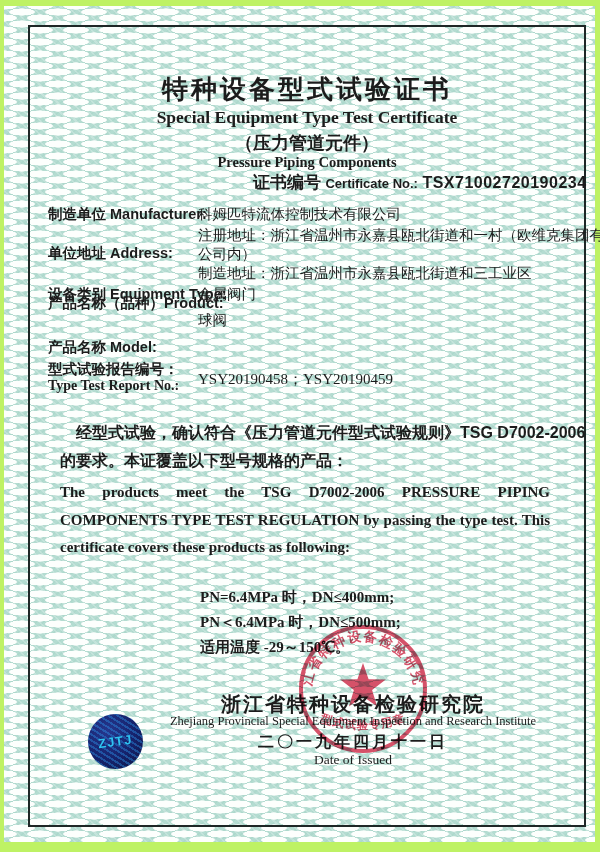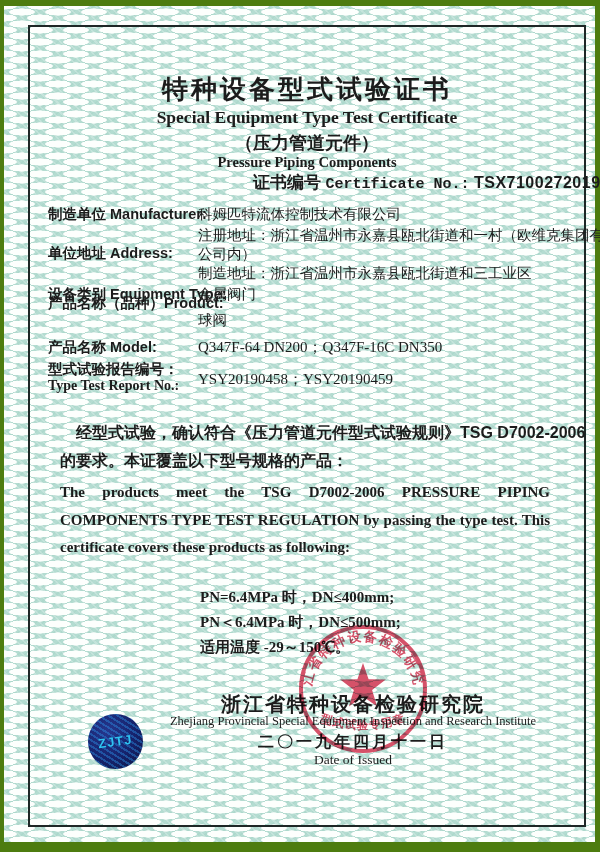--- a/index.html
+++ b/index.html
@@ -1,19 +1,19 @@
 <!DOCTYPE html>
 <html><head>
 <meta charset="utf-8">
 <style>
   * { margin:0; padding:0; box-sizing:border-box; }
   html,body { width:600px; background:#ffffff; }
   body { font-family:"Liberation Sans", sans-serif; color:#1c1c1c; }
 
-  .page { position:relative; width:600px; height:852px; background:#4d7c0f; overflow:hidden; }
+  .page { position:relative; width:600px; height:852px; background:#bef264; overflow:hidden; }
 
   
   .paper {
     position:absolute; left:4px; top:6px; right:5px; bottom:10px;
     background-color:#b4dcd1;
     background-image:
       radial-gradient(13px 3.6px at 50% 50%, #fdfffd 96%, rgba(255,255,255,0) 100%),
       radial-gradient(13px 3.6px at 50% 50%, #fdfffd 96%, rgba(255,255,255,0) 100%),
       repeating-linear-gradient(45deg, rgba(255,255,255,0.22) 0 1.5px, rgba(255,255,255,0) 1.5px 5px),
       repeating-linear-gradient(-45deg, rgba(163,209,196,0.35) 0 1.5px, rgba(255,255,255,0) 1.5px 5px);
@@ -29,21 +29,21 @@
 
   .serif { font-family:"Liberation Serif", serif; }
 
   .title-cn  { top:72px;  font-size:26px; font-weight:bold; letter-spacing:3px; font-family:"Liberation Serif", serif; }
   .title-en  { top:107px; font-size:17.5px; font-weight:bold; font-family:"Liberation Serif", serif; }
   .sub-cn    { top:131px; font-size:18px; font-weight:600; }
   .sub-en    { top:154px; font-size:14.5px; font-weight:bold; font-family:"Liberation Serif", serif; }
 
   .certno-line { left:253px; top:171px; }
   .certno-cn  { font-size:17px; font-weight:bold; }
-  .certno-en  { font-size:15px; font-weight:bold; font-family:Liberation Mono, monospace; }
+  .certno-en  { font-size:13px; font-weight:bold; font-family:Liberation Sans, sans-serif; }
   .certno-val { font-size:16px; font-weight:bold; font-family:Liberation Sans, sans-serif; letter-spacing:0.5px; }
 
   .lbl { left:48px;  font-size:14.5px; font-weight:bold; }
   .val { left:198px; font-size:14.5px; font-weight:normal; }
   .val-serif { font-family:"Liberation Serif", serif; font-size:15px; }
 
   .stmt-cn-1 { left:44px; top:423px; font-size:16px; font-weight:600; padding-left:32px; }
   .stmt-cn-2 { left:60px; top:451px; font-size:16px; font-weight:600; }
   .stmt-en   { left:60px; top:479px; width:490px; font-size:15px; font-weight:bold;
                font-family:"Liberation Serif", serif; line-height:27.5px;
@@ -93,21 +93,20 @@
   <div class="abs val" style="top:245px">公司内）</div>
   <div class="abs val" style="top:264px">制造地址：浙江省温州市永嘉县瓯北街道和三工业区</div>
 
   <div class="abs lbl" style="top:285px">设备类别 Equipment Type:</div>
   <div class="abs val" style="top:285px">金属阀门</div>
 
   <div class="abs lbl" style="top:294px">产品名称（品种）Product:</div>
   <div class="abs val" style="top:311px">球阀</div>
 
   <div class="abs lbl" style="top:338px">产品名称 Model:</div>
-  <div class="abs val val-serif" style="top:338px">Q347F-64 DN200；Q347F-16C DN350</div>
 
   <div class="abs lbl" style="top:360px">型式试验报告编号：</div>
   <div class="abs lbl serif" style="top:378px; font-size:14px">Type Test Report No.:</div>
   <div class="abs val val-serif" style="top:370px">YSY20190458；YSY20190459</div>
 
   <div class="abs stmt-cn-1">经型式试验，确认符合《压力管道元件型式试验规则》TSG D7002-2006</div>
   <div class="abs stmt-cn-2">的要求。本证覆盖以下型号规格的产品：</div>
   <div class="abs stmt-en">The products meet the TSG D7002-2006 PRESSURE PIPING COMPONENTS TYPE TEST REGULATION by passing the type test. This certificate covers these products as following:</div>
 
   <div class="abs spec" style="top:588px">PN=6.4MPa 时，DN≤400mm;</div>

